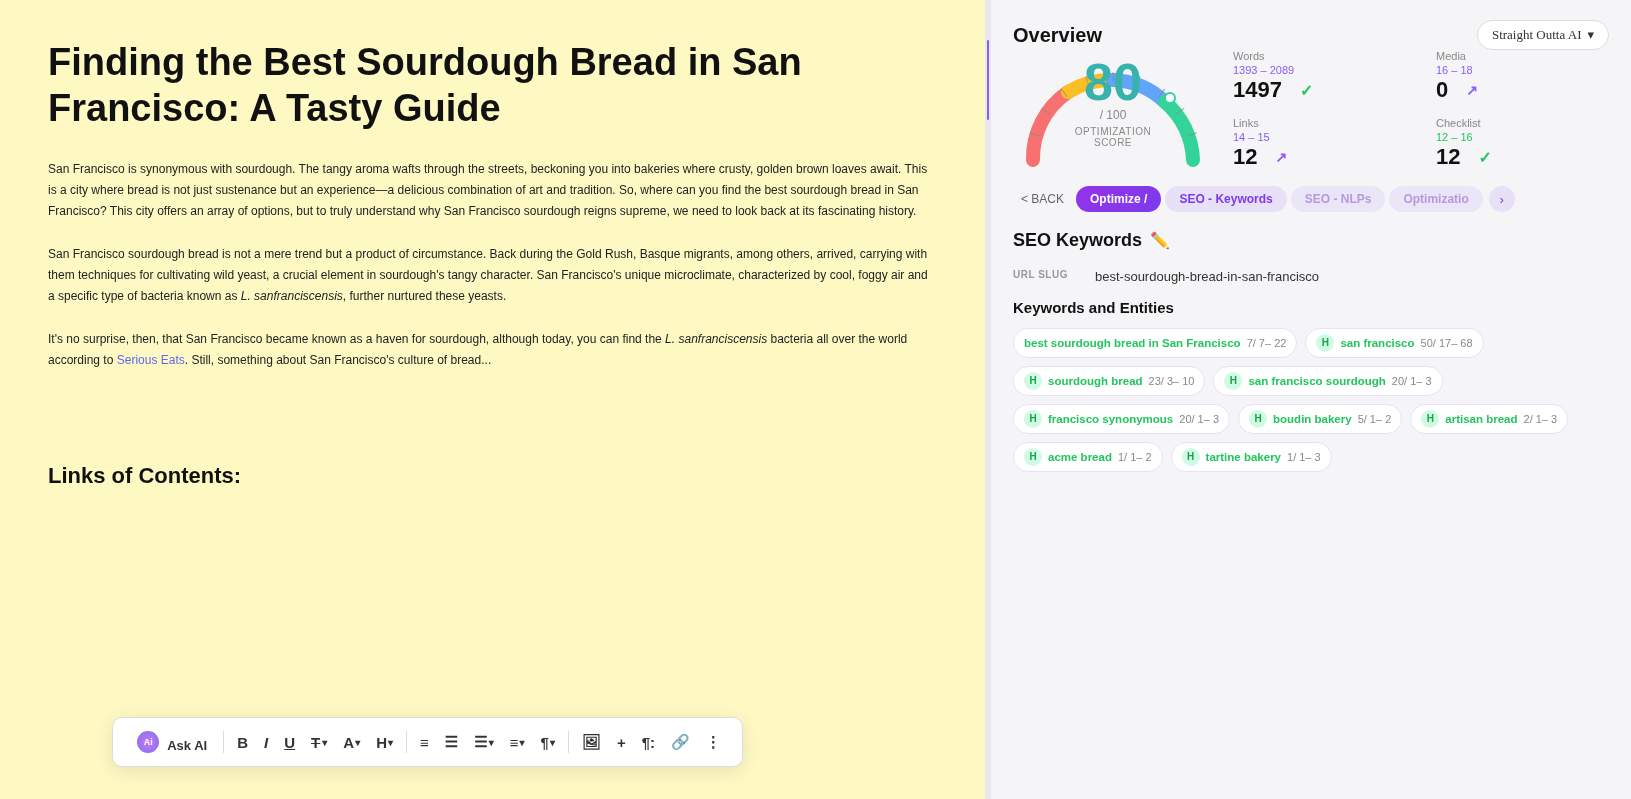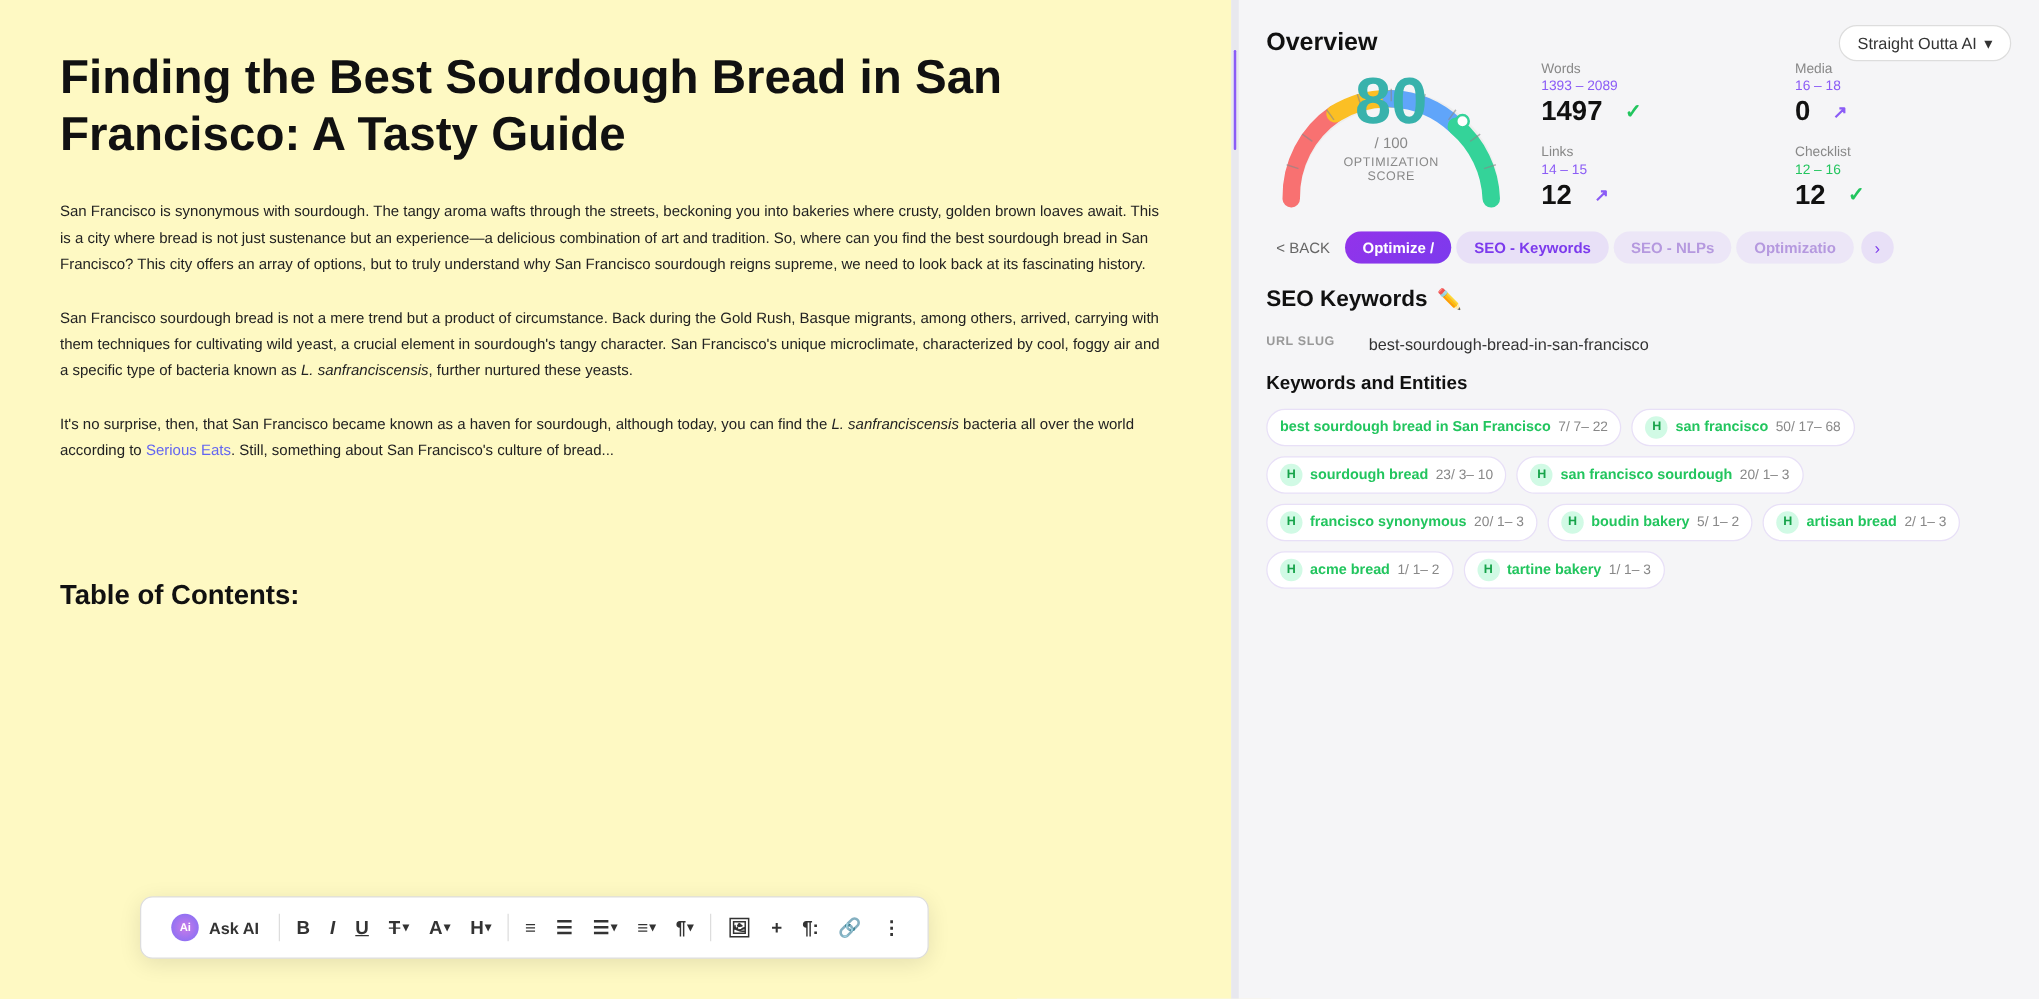--- a/index.html
+++ b/index.html
@@ -80,21 +80,21 @@
       border-radius: 5px;
       font-size: 15px;
       color: #333;
       display: flex;
       align-items: center;
       gap: 2px;
       font-weight: 600;
     }
     .toolbar-ask-ai {
       display: flex;
-      align-items: center;
+      align-items: flex-end;
       gap: 8px;
       font-size: 13px;
       font-weight: 600;
       color: #333;
       padding: 5px 10px;
       border-radius: 6px;
       cursor: pointer;
       border: none;
       background: none;
     }
@@ -156,20 +156,21 @@
       align-items: center;
       gap: 6px;
       background: #fff;
       border: 1px solid #ddd;
       border-radius: 20px;
       padding: 6px 14px;
       font-size: 13px;
       font-weight: 500;
       cursor: pointer;
       color: #333;
+      font-family: Liberation Serif, serif;
     }
 
     
     .gauge-section {
       display: flex;
       align-items: center;
       gap: 20px;
       margin-bottom: 16px;
     }
     .gauge-container {
@@ -409,21 +410,21 @@
       <div class="toolbar-divider"></div>
       <button class="toolbar-btn">🖼</button>
       <button class="toolbar-btn">+</button>
       <button class="toolbar-btn">¶:</button>
       <button class="toolbar-btn">🔗</button>
       <button class="toolbar-btn">⋮</button>
     </div>
   </div>
 
   <div style="height: 60px;"></div>
-  <h2 class="toc-heading">Table of Contents:</h2>
+  <h2 class="toc-heading">Links of Contents:</h2>
 </div>
 
 <div class="panel-divider"></div>
 
 <div class="right-panel">
 
   <div class="overview-header">
     <span class="overview-title">Overview</span>
     <button class="dropdown-btn">
       <span>Straight Outta AI</span>

